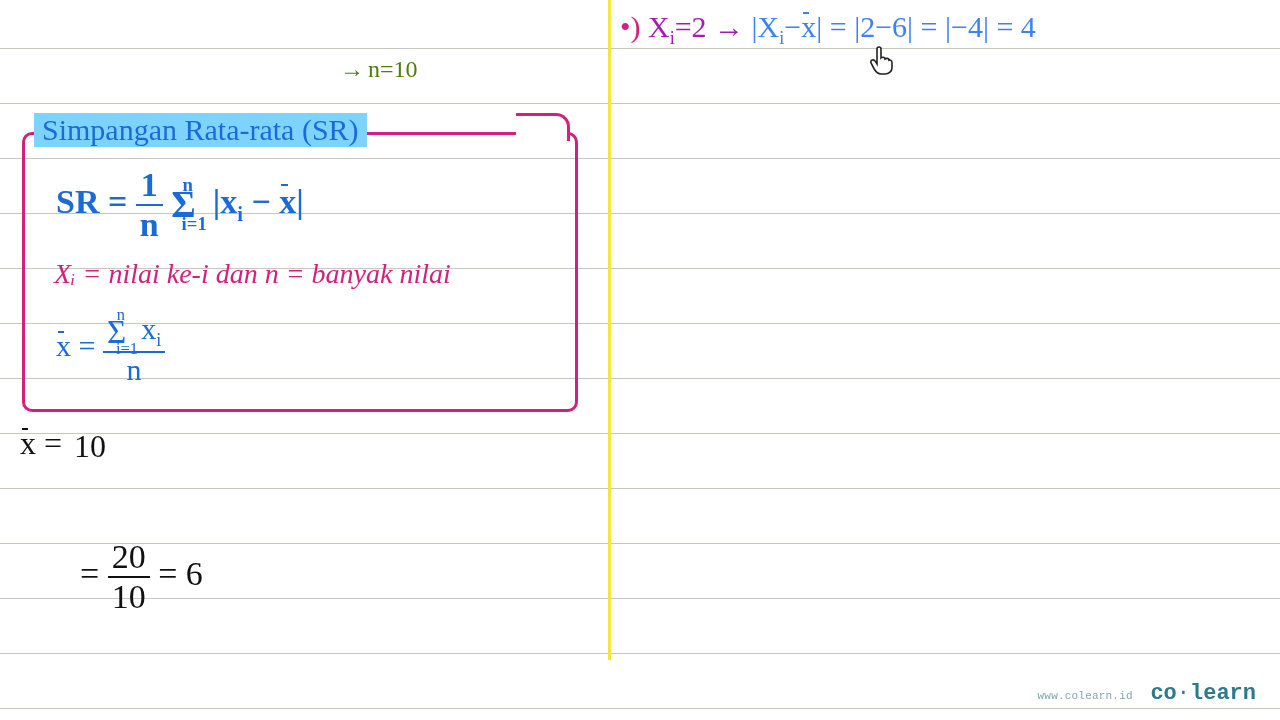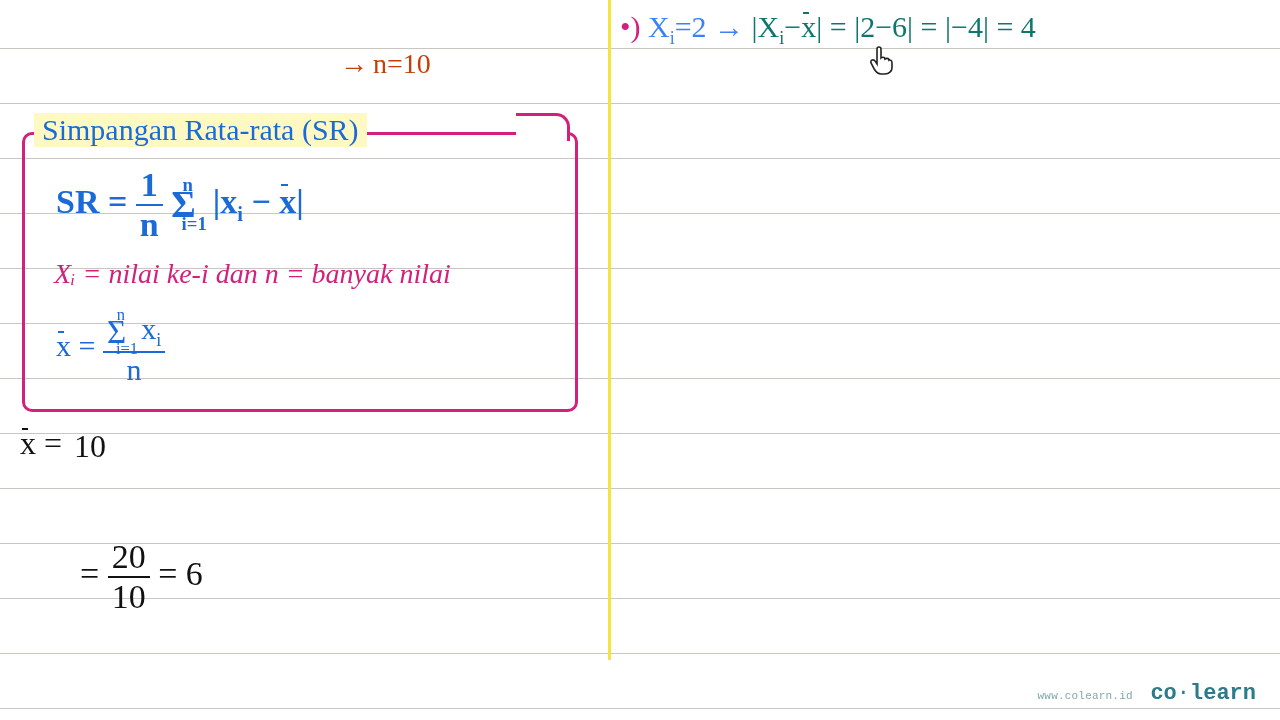--- a/index.html
+++ b/index.html
@@ -35,39 +35,39 @@
   }
   .content { position: absolute; z-index: 2; }
   .problem {
     left: 10px; top: 12px; width: 600px;
     font-family: "Times New Roman", serif;
     font-size: 32px;
     color: #111;
     line-height: 1.4;
   }
   .n-ann {
-    left: 340px; top: 48px;
-    font-size: 28px;
-    color: #c2410c;
+    left: 340px; top: 56px;
+    font-size: 24px;
+    color: #4d7c0f;
   }
   .n-ann .arrow { letter-spacing: -2px; }
   .box {
     position: absolute;
     left: 22px; top: 132px;
     width: 556px; height: 280px;
     border: 3px solid #d1217c;
     border-radius: 10px;
     z-index: 2;
   }
   .box-title {
     position: absolute;
     left: 34px; top: 113px;
     font-size: 30px;
     color: #1a6bd8;
-    background: #fef9c3;
+    background: #7dd3fc;
     padding: 0 8px;
     z-index: 3;
   }
   .box-tail {
     position: absolute;
     left: 516px; top: 113px;
     width: 54px; height: 28px;
     border-top: 3px solid #d1217c;
     border-right: 3px solid #d1217c;
     border-top-right-radius: 14px;
@@ -84,39 +84,39 @@
     left: 54px; top: 258px;
     font-size: 28px;
     color: #d1217c;
     font-style: italic;
   }
   .xbar-formula {
     left: 56px; top: 312px;
     font-size: 30px;
     color: #1a6bd8;
   }
-  .hw-black { color: #0f766e; }
+  .hw-black { color: #3b82f6; }
   .xbar-calc {
     left: 20px; top: 426px;
     font-size: 32px;
     color: #111;
     line-height: 1.1;
   }
   .xbar-calc2 {
     left: 80px; top: 538px;
     font-size: 34px;
     color: #111;
   }
   .right-calc {
     left: 620px; top: 10px;
     font-size: 30px;
     color: #111;
   }
   .right-calc .bullet { color: #d1217c; }
-  .right-calc .pink { color: #3b82f6; }
+  .right-calc .pink { color: #a21caf; }
   .cursor {
     position: absolute;
     left: 868px; top: 46px;
     z-index: 5;
     font-size: 28px;
     color: #222;
   }
   .frac {
     display: inline-block;
     vertical-align: middle;

